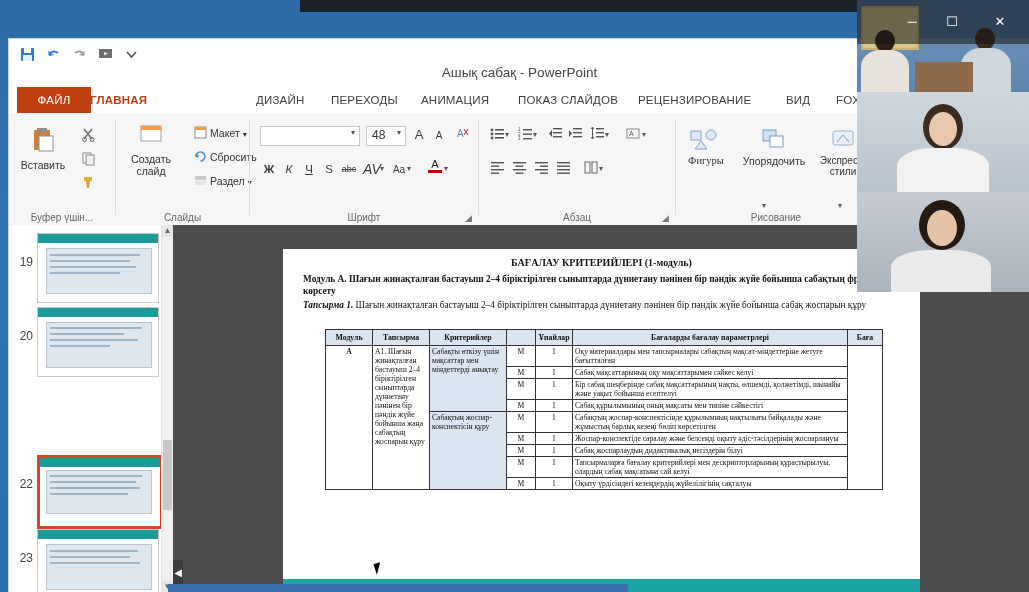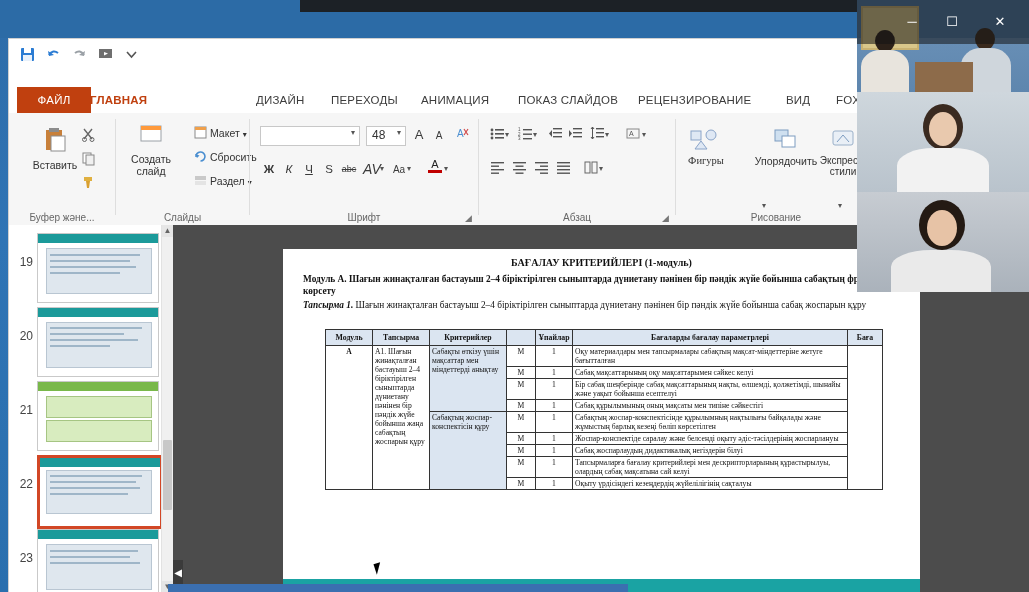--- a/index.html
+++ b/index.html
@@ -143,39 +143,40 @@
               <rect x="2" y="3" width="13" height="9" fill="#6f6f6f"></rect>
               <path d="M7 6 L11 7.6 L7 9.5 Z" fill="#fff"></path>
             </svg>
         </span>
         <span class="ic">
           <svg width="17" height="17" viewBox="0 0 17 17">
               <path d="M4 6 L8.5 11 L13 6" stroke="#555" stroke-width="1.6" fill="none"></path>
             </svg>
         </span>
       </div>
+      <div class="title-text">Ашық сабақ - PowerPoint</div>
     </div>
 
     <div class="tabs">
       <div class="tab file" style="left:8px;width:56px;text-align:center;">ФАЙЛ</div>
       <div class="tab active" style="left:72px;">ГЛАВНАЯ</div>
       <div class="tab" style="left:156px;margin-top:43px;">ВСТАВКА</div>
       <div class="tab" style="left:238px;">ДИЗАЙН</div>
       <div class="tab" style="left:313px;">ПЕРЕХОДЫ</div>
       <div class="tab" style="left:403px;">АНИМАЦИЯ</div>
       <div class="tab" style="left:500px;">ПОКАЗ СЛАЙДОВ</div>
       <div class="tab" style="left:620px;">РЕЦЕНЗИРОВАНИЕ</div>
       <div class="tab" style="left:768px;">ВИД</div>
       <div class="tab" style="left:818px;">Foxit</div>
     </div>
 
     <div class="ribbon">
 
       <div class="grp" style="left:0;width:106px;">
-        <div class="bigbtn" style="left:18px;top:12px;width:56px;">
+        <div class="bigbtn" style="left:6px;top:12px;width:56px;">
           <span class="gl">
             <svg width="30" height="30" viewBox="0 0 30 30">
                 <rect x="6" y="5" width="16" height="20" fill="#c8803a"></rect>
                 <rect x="9" y="3" width="10" height="4" fill="#8c8c8c"></rect>
                 <rect x="11" y="11" width="14" height="15" fill="#fff" stroke="#8c8c8c"></rect>
               </svg>
           </span>
           <span>Вставить</span>
         </div>
         <span class="smbtn" style="left:66px;top:14px;">
@@ -190,21 +191,21 @@
               <rect x="2" y="2" width="8" height="10" fill="#fff" stroke="#888"></rect>
               <rect x="5" y="4" width="8" height="10" fill="#f0f0f0" stroke="#888"></rect>
             </svg>
         </span>
         <span class="smbtn" style="left:66px;top:62px;">
           <svg width="15" height="15" viewBox="0 0 15 15">
               <rect x="3" y="2" width="8" height="4" fill="#e0b040"></rect>
               <path d="M5 6 L9 6 L8 13 L6 13 Z" fill="#d9a030"></path>
             </svg>
         </span>
-        <div class="glabel">Буфер және...</div>
+        <div class="glabel">Буфер үшін...</div>
       </div>
       <div class="sep" style="left:106px;"></div>
 
       <div class="grp" style="left:107px;width:133px;">
         <div class="bigbtn" style="left:6px;top:10px;width:58px;">
           <span class="gl">
             <svg width="30" height="26" viewBox="0 0 30 26">
                 <rect x="5" y="3" width="20" height="15" fill="#fff" stroke="#9aa0a6"></rect>
                 <rect x="5" y="3" width="20" height="4" fill="#ff9a3c"></rect>
               </svg>
@@ -377,21 +378,21 @@
         <div class="bigbtn" style="left:4px;top:14px;width:52px;font-family:Liberation Serif, serif;">
           <span class="gl">
             <svg width="34" height="24" viewBox="0 0 34 24">
                 <rect x="2" y="4" width="10" height="9" fill="#dfe8f4" stroke="#8aa4c8"></rect>
                 <circle cx="22" cy="8" r="5" fill="#dfe8f4" stroke="#8aa4c8"></circle>
                 <path d="M6 22 L12 14 L18 22 Z" fill="#dfe8f4" stroke="#8aa4c8"></path>
               </svg>
           </span>
           <span>Фигуры</span>
         </div>
-        <div class="bigbtn" style="left:62px;top:14px;width:72px;margin-left:12px;">
+        <div class="bigbtn" style="left:62px;top:14px;width:72px;">
           <span class="gl">
             <svg width="28" height="24" viewBox="0 0 28 24">
                 <rect x="3" y="3" width="13" height="11" fill="#cfe0f0" stroke="#7d9cc0"></rect>
                 <rect x="10" y="9" width="13" height="11" fill="#fff" stroke="#7d9cc0"></rect>
               </svg>
           </span>
           <span>Упорядочить</span>
         </div>
         <div class="bigbtn" style="left:138px;top:14px;width:58px;font-size:10px;">
           <span class="gl">
@@ -427,28 +428,20 @@
         <div class="thumb">
           <div class="tb-top"></div>
           <div class="tb-block" style="left:8px;top:14px;width:104px;height:44px;"></div>
           <div class="tb-line" style="left:12px;top:19px;width:92px;"></div>
           <div class="tb-line" style="left:12px;top:25px;width:74px;"></div>
           <div class="tb-line" style="left:12px;top:31px;width:88px;"></div>
           <div class="tb-line" style="left:12px;top:37px;width:60px;"></div>
         </div>
       </div>
 
-      <div class="thumbrow" style="top:156px;">
-        <div class="thnum">21</div>
-        <div class="thumb green">
-          <div class="tb-top"></div>
-          <div class="tb-block" style="left:8px;top:14px;width:104px;height:20px;"></div>
-          <div class="tb-block" style="left:8px;top:38px;width:104px;height:20px;"></div>
-        </div>
-      </div>
 
       <div class="thumbrow" style="top:230px;">
         <div class="thnum">22</div>
         <div class="thumb sel">
           <div class="tb-top"></div>
           <div class="tb-block" style="left:6px;top:12px;width:104px;height:42px;"></div>
           <div class="tb-line" style="left:10px;top:17px;width:92px;"></div>
           <div class="tb-line" style="left:10px;top:23px;width:86px;"></div>
           <div class="tb-line" style="left:10px;top:29px;width:90px;"></div>
           <div class="tb-line" style="left:10px;top:35px;width:78px;"></div>

